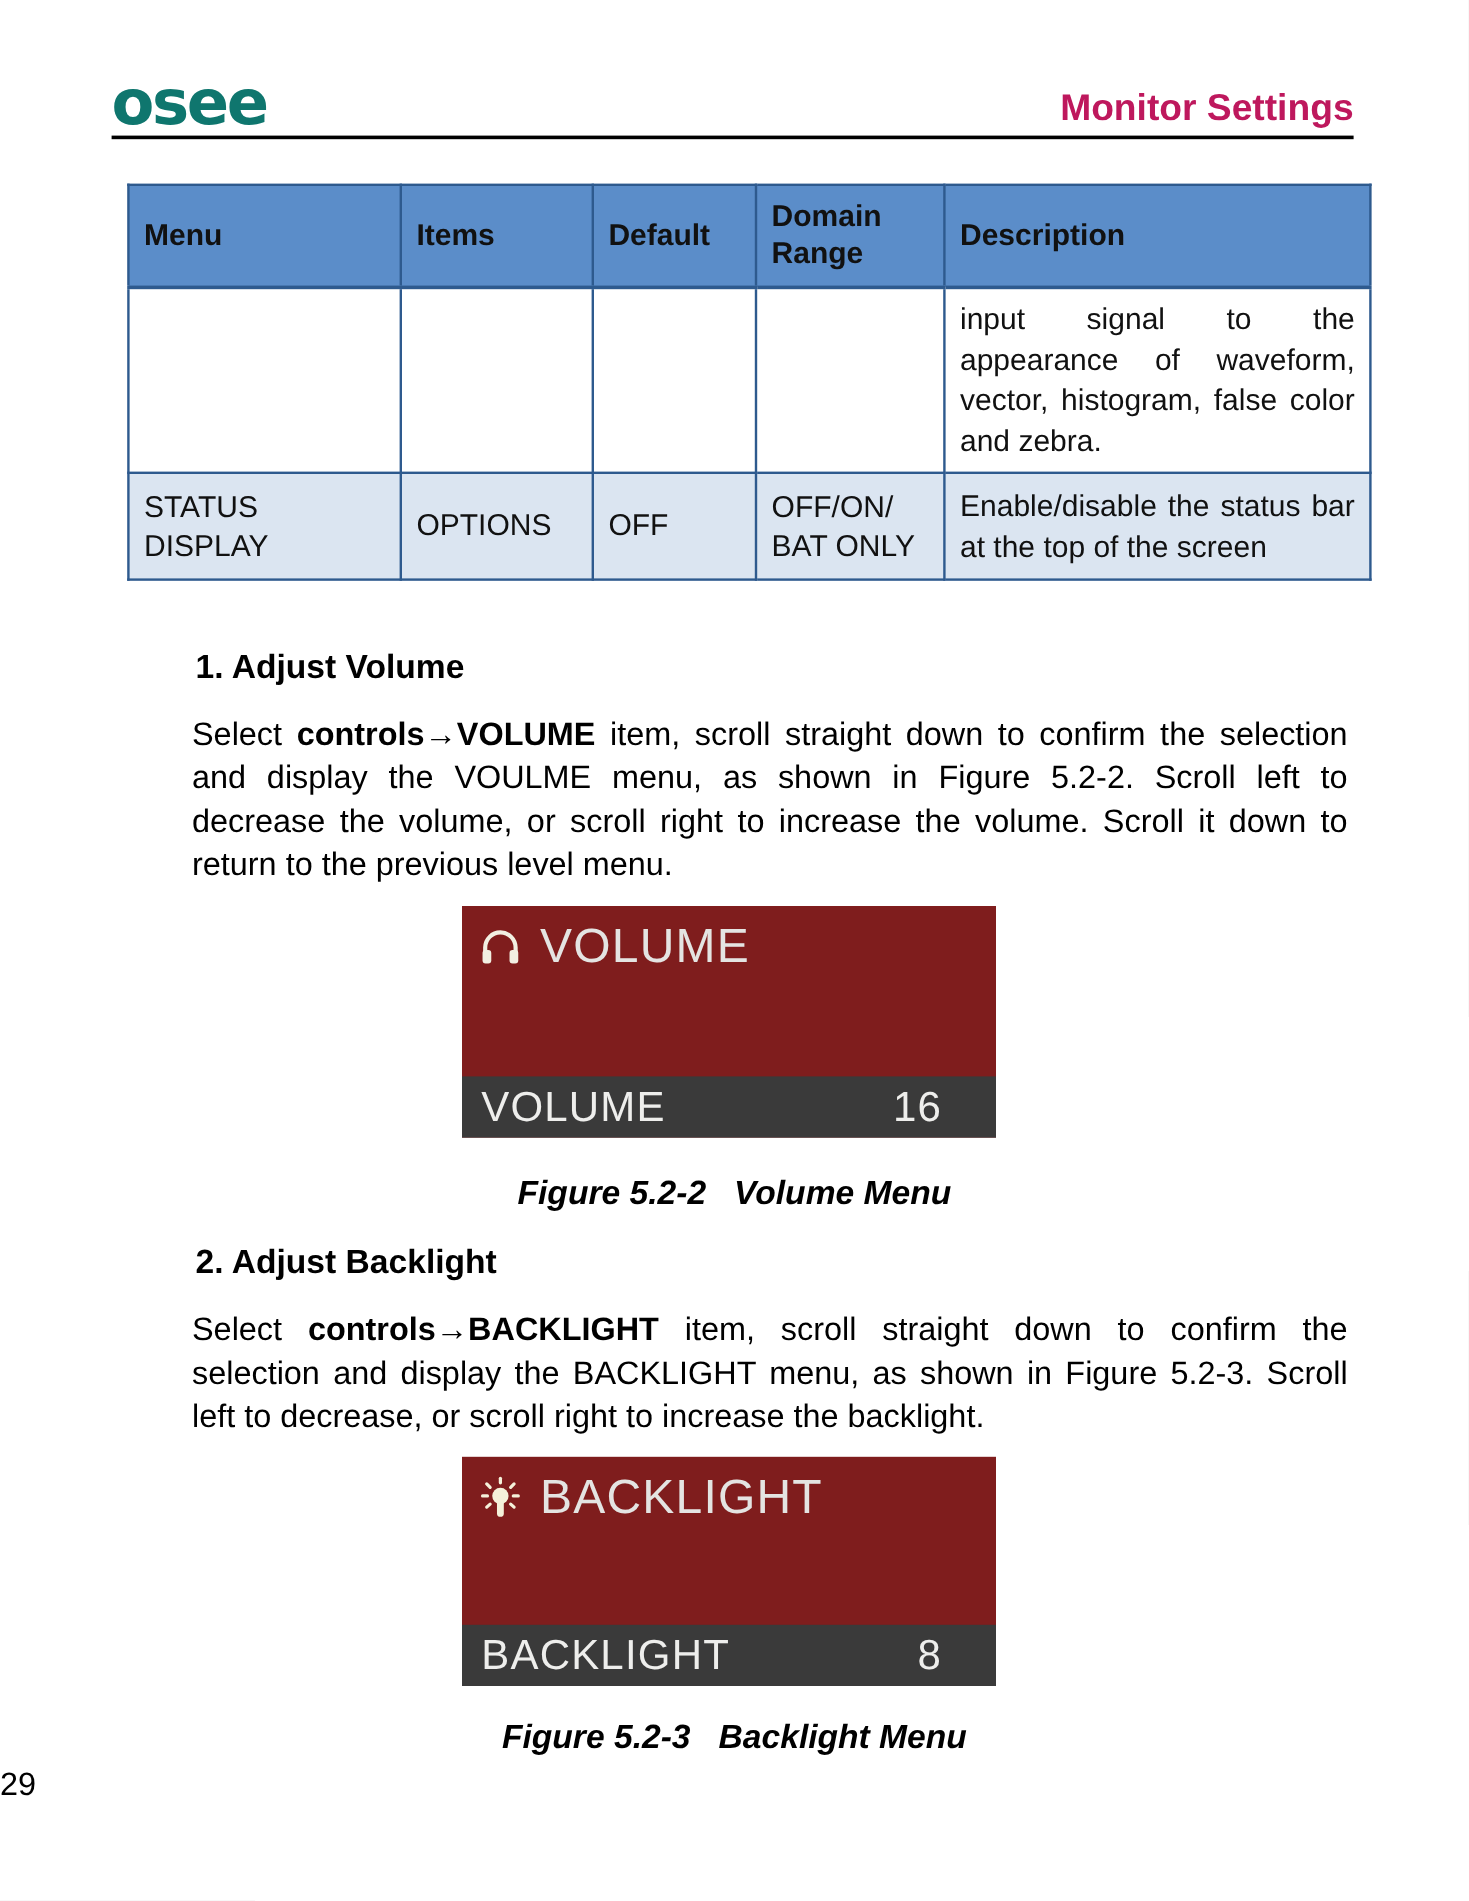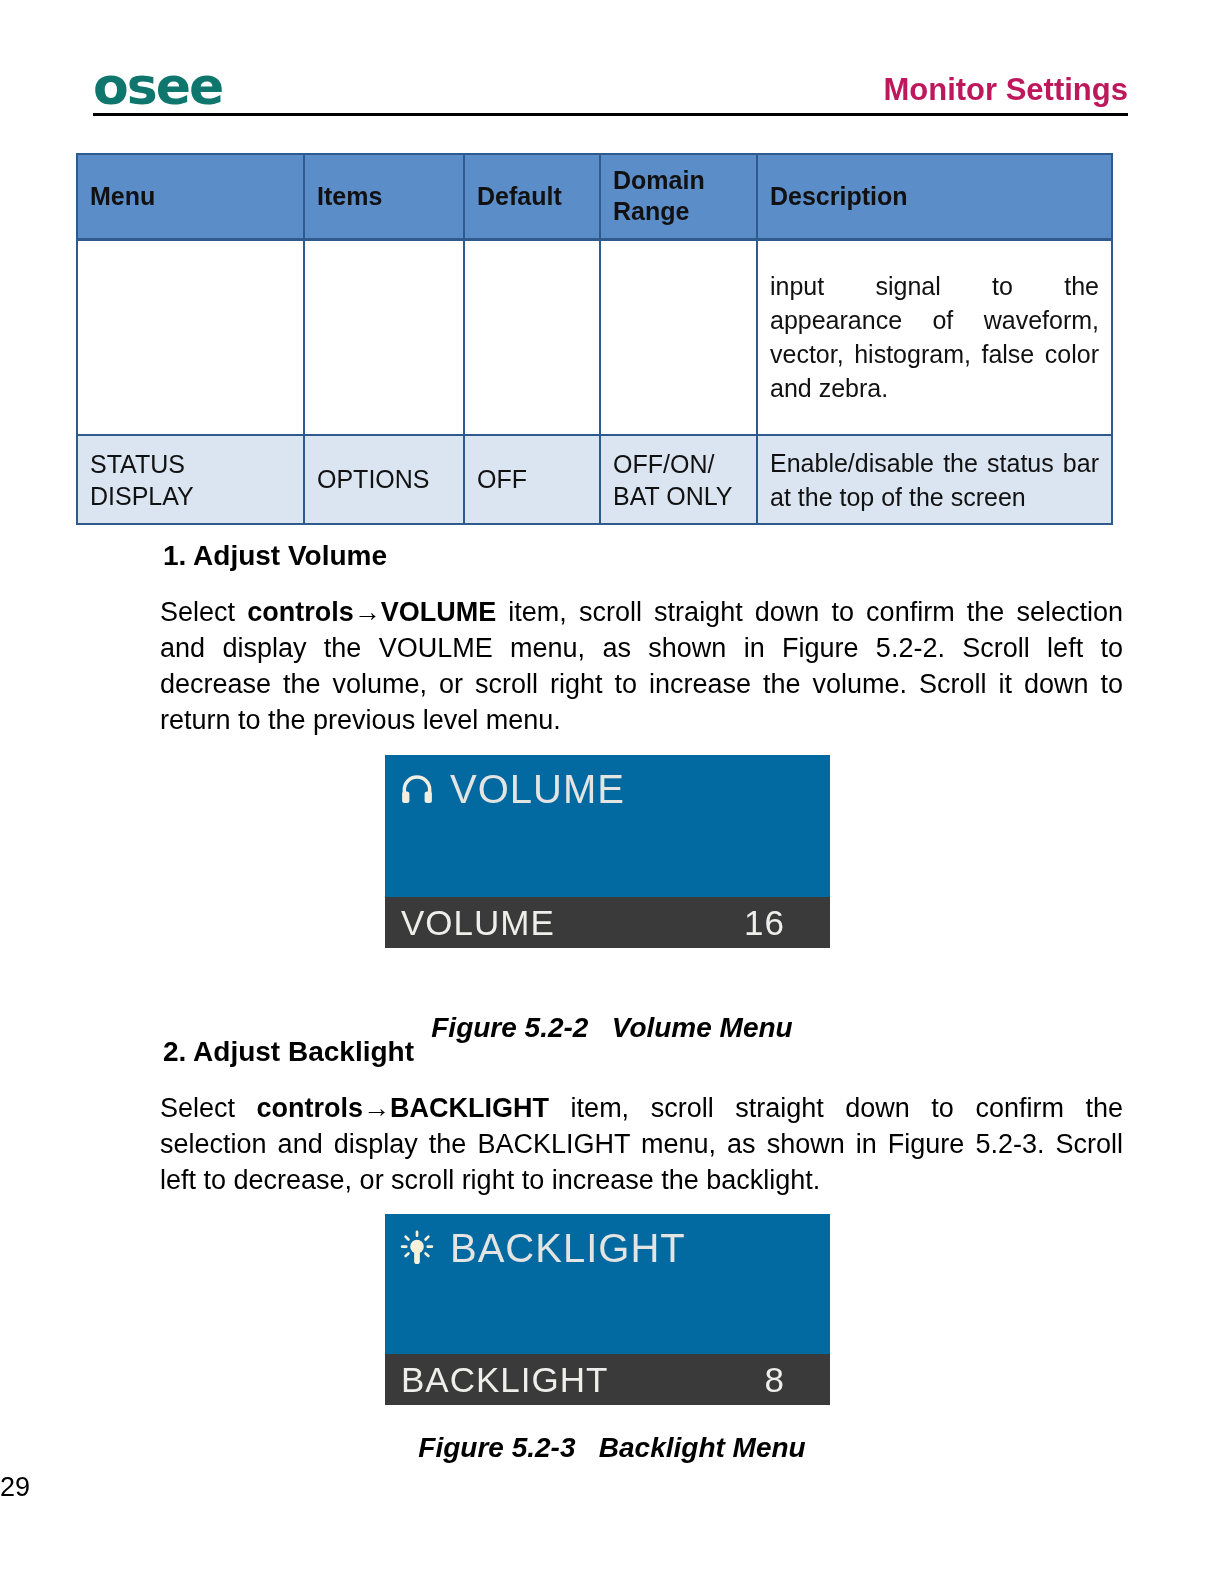--- a/index.html
+++ b/index.html
@@ -35,21 +35,21 @@
   .header-rule {
     position: absolute;
     left: 93px; top: 113px;
     width: 1035px; height: 3px;
     background: #000;
   }
 
   
   table.settings-table {
     position: absolute;
-    left: 76px; top: 153px;
+    left: 106px; top: 153px;
     width: 1035px;
     border-collapse: collapse;
     table-layout: fixed;
     font-size: 25px;
   }
   table.settings-table th,
   table.settings-table td {
     border: 2px solid #2e5a8e;
     vertical-align: middle;
     padding: 6px 12px;
@@ -57,21 +57,21 @@
   table.settings-table thead th {
     background: #5b8dc9;
     font-weight: bold;
     text-align: left;
     height: 85px;
     line-height: 31px;
     border-bottom-width: 3px;
     white-space: pre-line;
   }
   tr.row-white { background: #ffffff; }
-  tr.row-white td { height: 196px; border-radius: 17px; }
+  tr.row-white td { height: 155px; border-radius: 17px; }
   tr.row-blue { background: #dbe5f1; }
   tr.row-blue td { height: 89px; }
   td.cell-prewrap { white-space: pre-line; line-height: 32px; }
   td.cell-desc {
     text-align: justify;
     line-height: 34px;
     vertical-align: middle;
     padding: 8px 10px;
   }
   tr.row-white td.cell-desc { vertical-align: middle; }
@@ -96,21 +96,21 @@
     color: #000;
   }
   .para-1 { top: 594px; }
   .para-2 { top: 1090px; }
 
   
   .menu-figure {
     position: absolute;
     left: 385px;
     width: 445px;
-    background: #0369a1;
+    background: #7f1d1d;
   }
   .figure-1 { top: 755px; height: 193px; }
   .figure-2 { top: 1214px; height: 191px; }
   .fig-title-row {
     display: flex;
     align-items: center;
     gap: 14px;
     padding: 12px 0 0 13px;
   }
   .fig-icon { display: inline-flex; width: 38px; height: 38px; }
@@ -137,21 +137,21 @@
     position: absolute;
     left: 0;
     width: 100%;
     text-align: center;
     font-size: 28px;
     font-weight: bold;
     font-style: italic;
     white-space: pre-wrap;
     color: #000;
   }
-  .caption-1 { top: 1012px; }
+  .caption-1 { top: 978px; }
   .caption-2 { top: 1432px; }
 
   .page-number {
     position: absolute;
     left: 0; top: 1472px;
     width: 100%;
     text-align: left;
     font-size: 27px;
     color: #000;
   }

